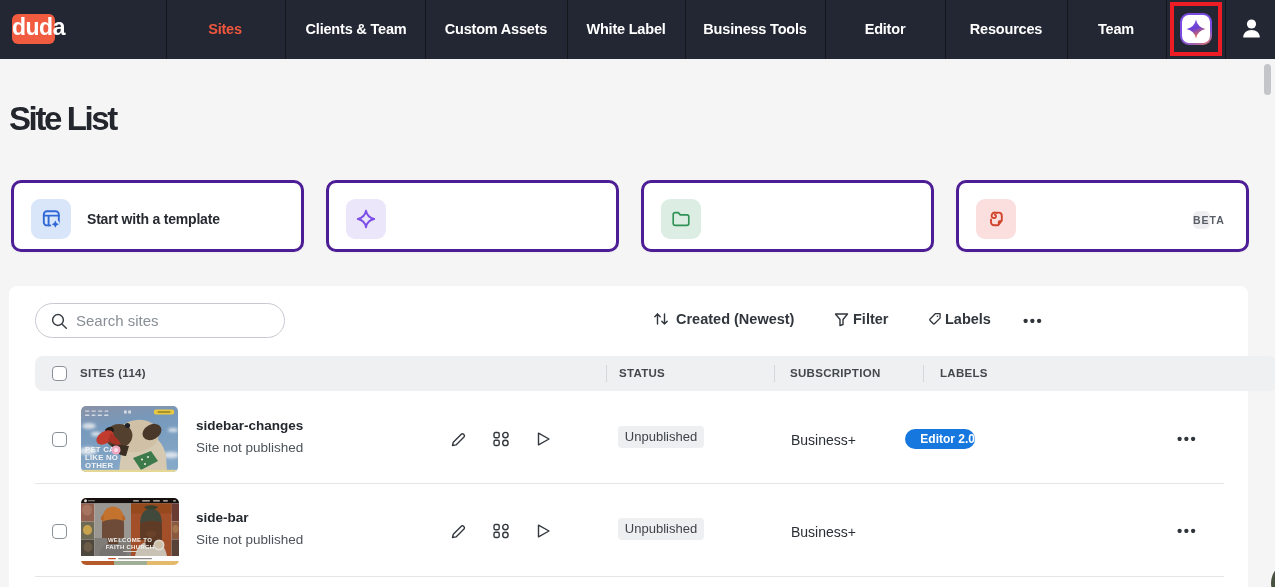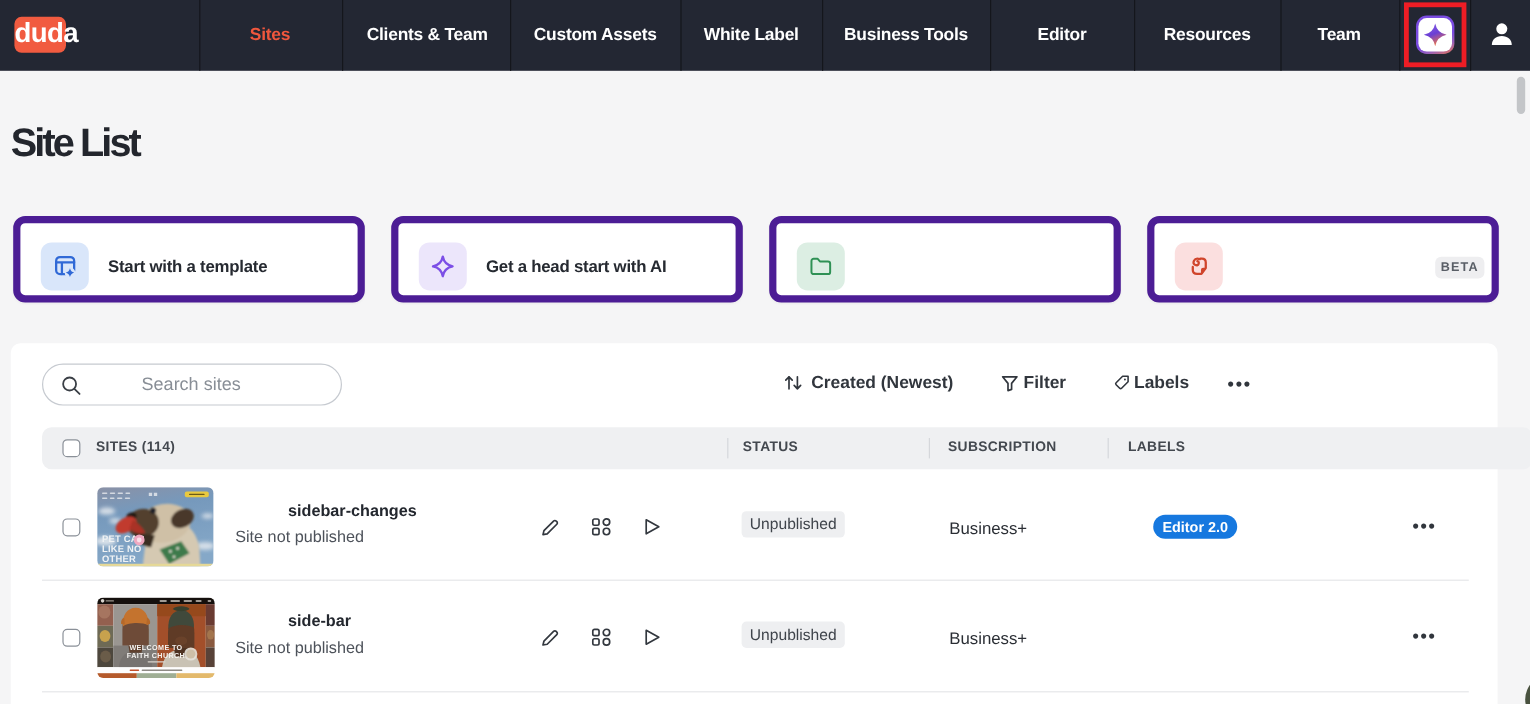--- a/index.html
+++ b/index.html
@@ -15,46 +15,46 @@
 
   
   #aiwrap { position:absolute; left:1180px; top:13px; width:32px; height:32px; border-radius:9px; background:linear-gradient(155deg,#7A4BE0 0%,#7A4BE0 60%,#9A62B8 78%,#E8734F 100%); padding:2px; }
   #aiinner { width:100%; height:100%; border-radius:7px; background:#fff; display:flex; align-items:center; justify-content:center; }
   #redbox { position:absolute; left:1170px; top:2px; width:52px; height:54px; border:4px solid #EE1D25; }
 
   
   #h1 { position:absolute; left:9px; top:100px; font-size:33px; font-weight:800; color:#23262D; letter-spacing:-2.4px; }
 
   
-  .card { position:absolute; top:180px; width:293px; height:72px; background:#fff; border:6px solid #4c1d95; border-radius:10px; box-shadow:0 1px 2px rgba(20,20,30,0.04); }
+  .card { position:absolute; top:180px; width:293px; height:72px; background:#fff; border:3px solid #4c1d95; border-radius:10px; box-shadow:0 1px 2px rgba(20,20,30,0.04); }
   .cicon { position:absolute; left:17px; top:16px; width:40px; height:40px; border-radius:9px; display:flex; align-items:center; justify-content:center; }
   .clabel { position:absolute; left:73px; top:0; height:72px; display:flex; align-items:center; font-size:14px; font-weight:700; color:#262A31; letter-spacing:-0.2px; }
-  #beta { position:absolute; left:234px; top:28px; width:41px; height:18px; background:#EEEEF0; border-radius:5px; color:#595E66; font-size:10.5px; font-weight:700; letter-spacing:1px; text-align:center; line-height:18px; }
+  #beta { position:absolute; left:234px; top:28px; width:17px; height:18px; background:#EEEEF0; border-radius:5px; color:#595E66; font-size:10.5px; font-weight:700; letter-spacing:1px; text-align:center; line-height:18px; }
 
   
   #panel { position:absolute; left:9px; top:286px; width:1239px; height:301px; background:#fff; border-radius:8px 8px 0 0; }
   #search { position:absolute; left:26px; top:17px; width:250px; height:35px; border:1px solid #C6CAD0; border-radius:17.5px; background:#fff; }
-  #search span { position:absolute; left:40px; top:8px; font-size:15px; color:#888E96;margin-left:42px; }
+  #search span { position:absolute; left:40px; top:8px; font-size:15px; color:#888E96; }
   .tbar { position:absolute; top:25px; height:16px; display:flex; align-items:center; color:#31363D; font-size:14.5px; font-weight:600; white-space:nowrap;justify-content:flex-end; }
   #btn { position:absolute; left:1056px; top:18px; width:159px; height:33px; background:#EE5A40; border-radius:16.5px; color:#fff; font-size:14.5px; font-weight:700; text-align:center; line-height:33px; padding-right:17px; }
 
   
   #thead { position:absolute; left:26px; top:70px; width:1242px; height:35px; background:#EFF0F2; border-radius:8px; }
   .hcol { position:absolute; top:0; height:35px; line-height:35px; font-size:11.5px; font-weight:700; color:#43484F; letter-spacing:0.3px; }
   .hdiv { position:absolute; top:9px; width:1px; height:17px; background:#D5D7DB; }
   .cb { position:absolute; width:15px; height:15px; border:1.5px solid #8A9098; border-radius:4px; background:#fff; }
 
   
   .rowline { position:absolute; left:26px; width:1189px; height:1px; background:#E5E6E9; }
-  .sname { position:absolute; left:187px; font-size:13.5px; font-weight:700; color:#23272E;margin-left:44px; }
+  .sname { position:absolute; left:187px; font-size:13.5px; font-weight:700; color:#23272E; }
   .ssub { position:absolute; left:187px; font-size:13.5px; color:#4D525A; }
   .chip { position:absolute; width:86px; height:22px; background:#EEEFF1; border-radius:4px; color:#3F444B; font-size:13px; text-align:center; line-height:22px; }
   .subsc { position:absolute; font-size:14px; color:#2A2E34; }
   .dots { position:absolute; color:#31363D; font-size:15px; font-weight:700; letter-spacing:1.5px; }
-  #editorpill { position:absolute; left:952px; top:143px; width:70px; height:20px; background:#1678DF; border-radius:10px; color:#fff; font-size:12px; font-weight:700; text-align:center; line-height:20px; }
+  #editorpill { position:absolute; left:896px; top:143px; width:70px; height:20px; background:#1678DF; border-radius:10px; color:#fff; font-size:12px; font-weight:700; text-align:right; line-height:20px; }
 
   
   #sbthumb { position:absolute; left:1264px; top:64px; width:7px; height:31px; background:#C3C5C8; border-radius:4px; }
   #fab { position:absolute; left:1271px; top:562px; width:42px; height:42px; border-radius:50%; background:#49523F; }
 </style>
 </head>
 <body>
 
 <div id="nav">
   <div class="navdiv" style="left:166px"></div>
@@ -109,21 +109,20 @@
     </svg>
   </div>
   <div class="clabel">Start with a template</div>
 </div>
 <div class="card" style="left:326px">
   <div class="cicon" style="background:#ECE6FB">
     <svg width="22" height="22" viewBox="0 0 22 22" fill="none" stroke="#7C4FE6" stroke-width="1.9" stroke-linejoin="round" stroke-linecap="round">
       <path d="M11 2.8 Q12.3 9.7 19.2 11 Q12.3 12.3 11 19.2 Q9.7 12.3 2.8 11 Q9.7 9.7 11 2.8 Z"></path>
     </svg>
   </div>
-  <div class="clabel">Get a head start with AI</div>
 </div>
 <div class="card" style="left:641px">
   <div class="cicon" style="background:#DCEEE3">
     <svg width="22" height="22" viewBox="0 0 24 24" fill="none" stroke="#2F9155" stroke-width="1.8" stroke-linecap="round" stroke-linejoin="round">
       <path d="M3.5 7 C3.5 5.9 4.4 5 5.5 5 H9 L11.2 7.5 H18.5 C19.6 7.5 20.5 8.4 20.5 9.5 V17 C20.5 18.1 19.6 19 18.5 19 H5.5 C4.4 19 3.5 18.1 3.5 17 Z"></path>
     </svg>
   </div>
 </div>
 <div class="card" style="left:956px">
   <div class="cicon" style="background:#FBDFDF">

